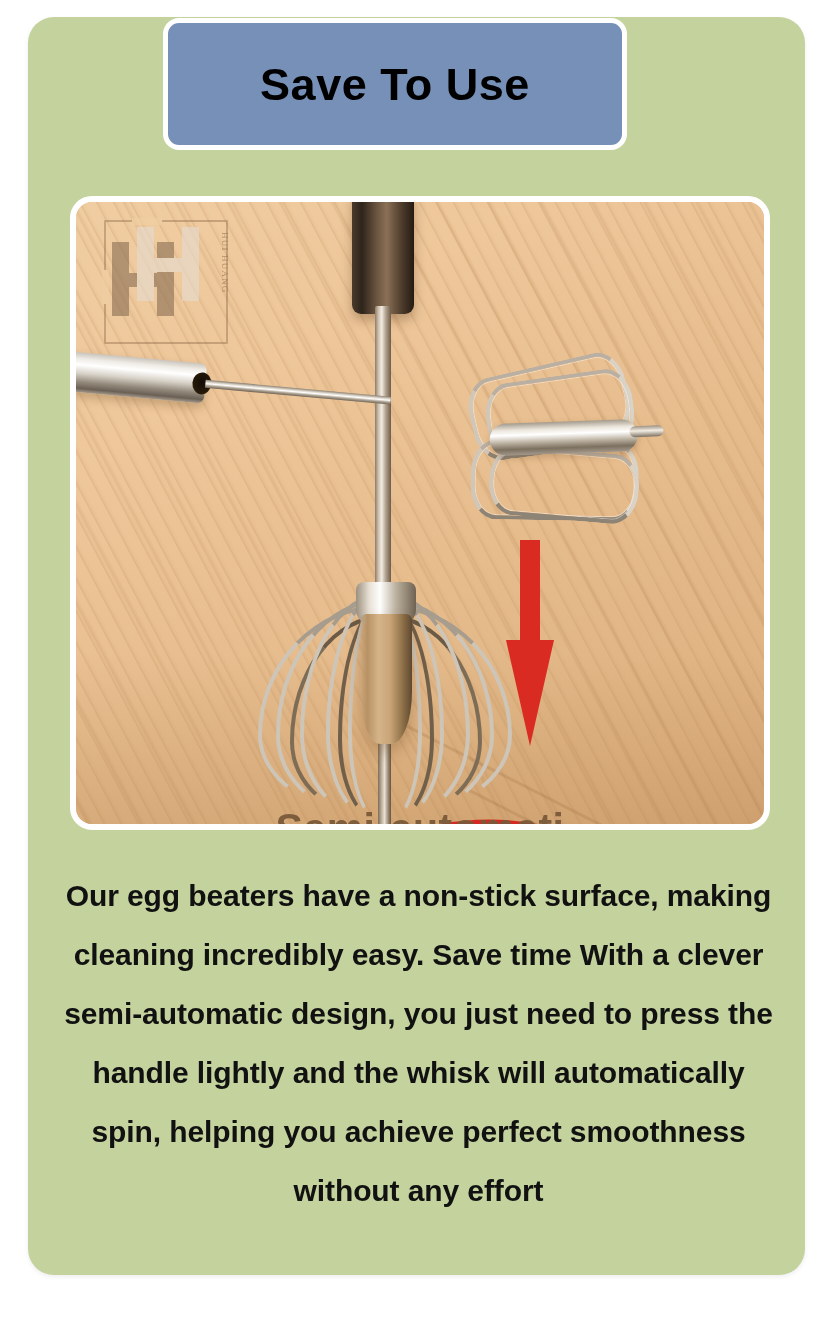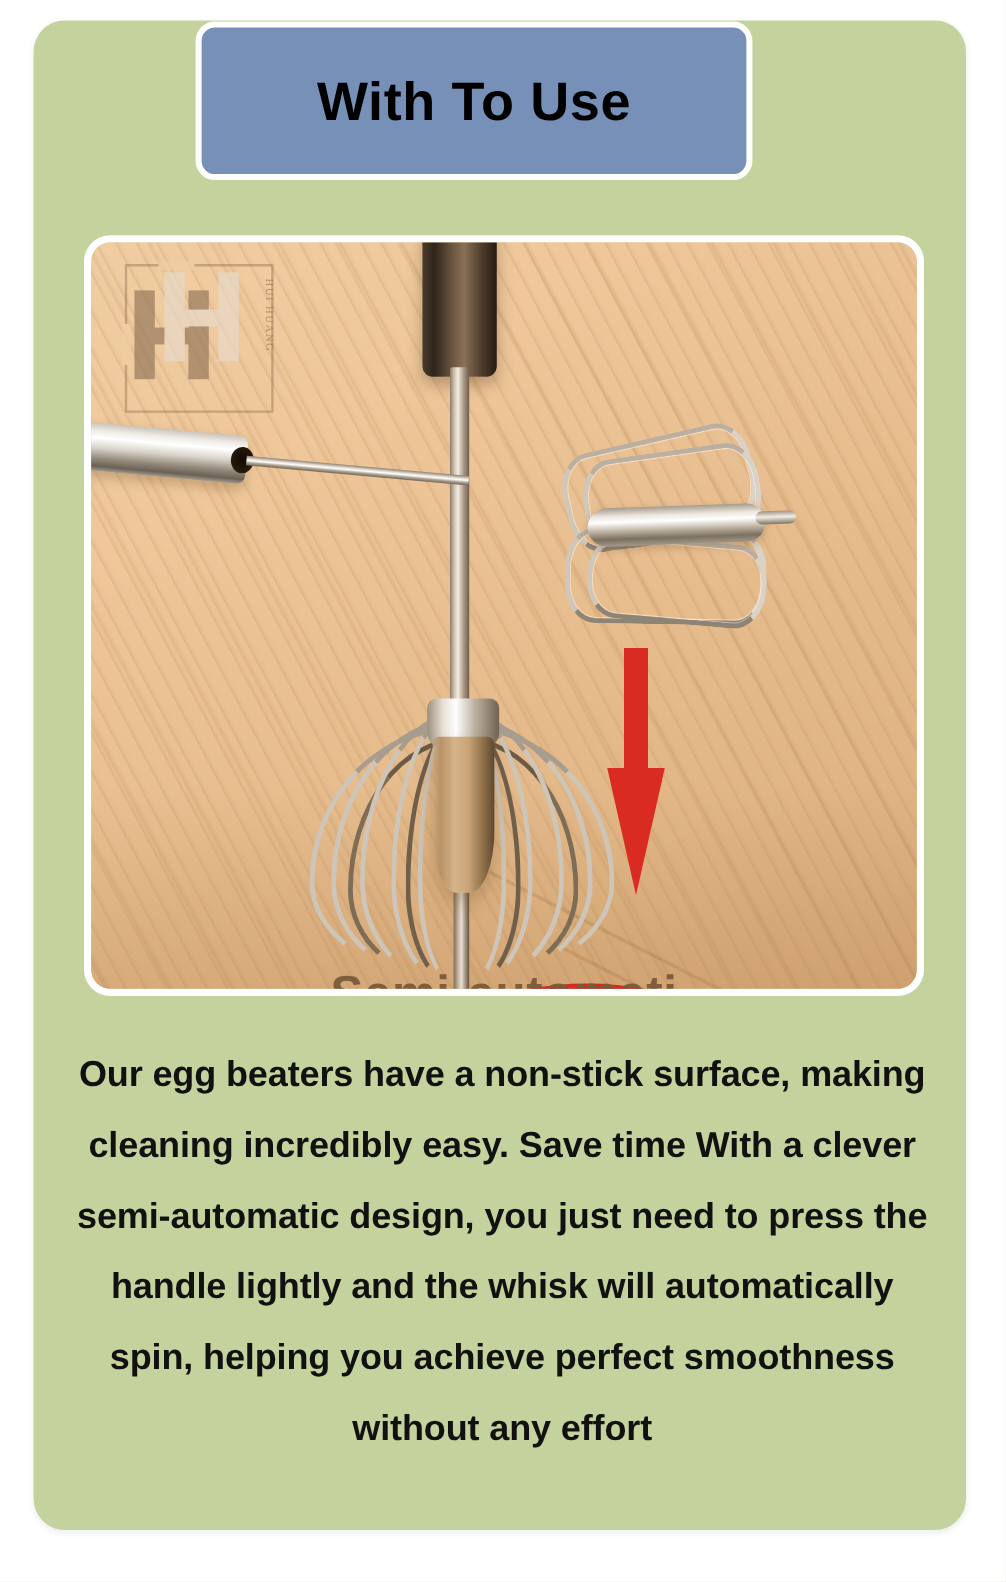--- a/index.html
+++ b/index.html
@@ -368,21 +368,21 @@
   }
 </style>
 </head>
 <body>
 
 <div id="page">
 
   <div class="green-panel"></div>
 
   <div class="title-banner">
-    <div class="title-text">With To Use</div>
+    <div class="title-text">Save To Use</div>
   </div>
 
   <div class="photo-frame">
     <div class="photo-inner">
 
       <div class="wood"></div>
       <div class="board-seam s1"></div>
       <div class="board-seam s2"></div>
 
       <div class="wood-shade"></div>

